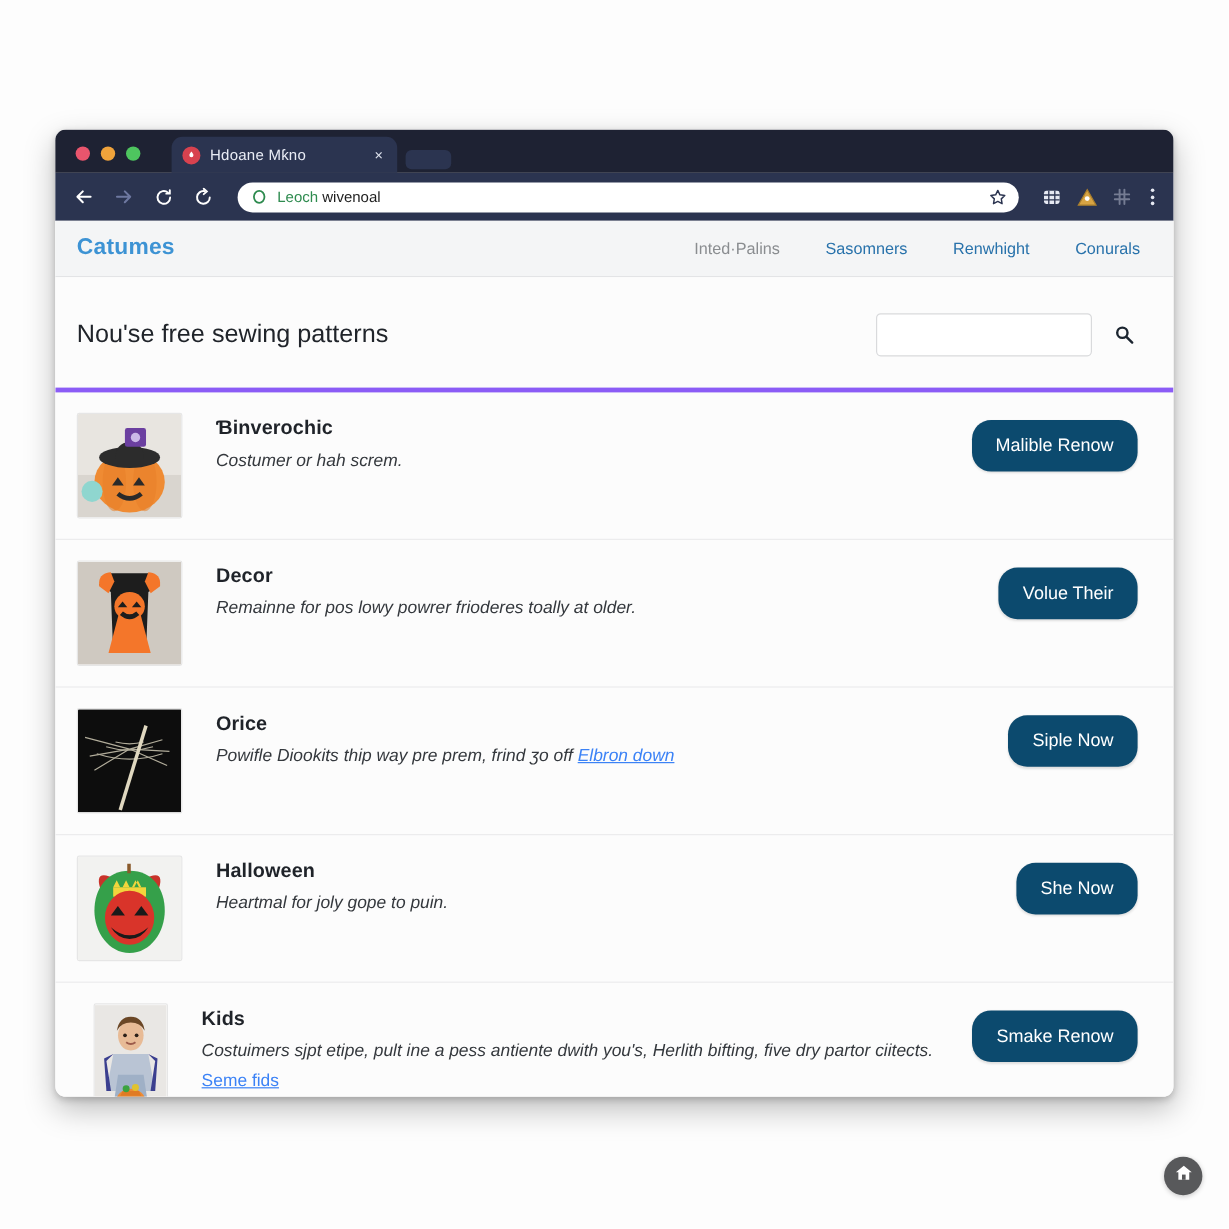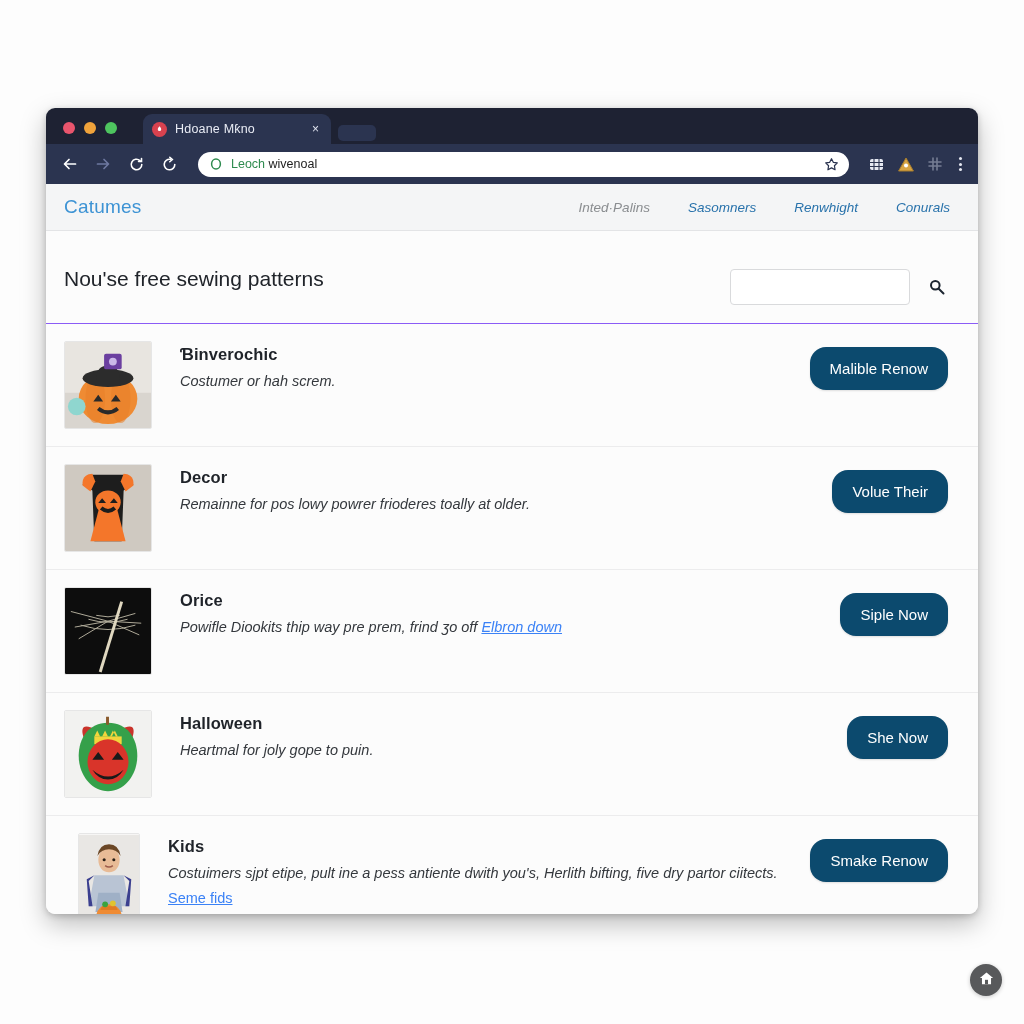--- a/index.html
+++ b/index.html
@@ -94,29 +94,29 @@
 
   
   .viewport { height: calc(100% - 76px); background: #fcfcfc; overflow: hidden; }
 
   .site-nav {
     height: 47px; background: #f4f5f6;
     border-bottom: 1px solid #e3e4e6;
     display: flex; align-items: center;
     padding: 0 28px 0 18px;
   }
-  .brand { color: #3d93d4; font-size: 19px; font-weight: 400; letter-spacing: .2px; }
-  .nav-links { margin-left: auto; display: flex; align-items: flex-start; gap: 38px; font-style: italic; }
+  .brand { color: #3d93d4; font-size: 19px; font-weight: 700; letter-spacing: .2px; }
+  .nav-links { margin-left: auto; display: flex; align-items: flex-start; gap: 38px; }
   .nav-link { font-size: 13.5px; color: #2872ab; white-space: nowrap; }
   .nav-link.muted { color: #8a8d90; }
 
   .page-head {
-    display: flex; align-items: flex-end;
+    display: flex; align-items: center;
     padding: 22px 30px 18px 18px;
-    border-bottom: 1px solid #8b5cf6;
+    border-bottom: 4px solid #8b5cf6;
     background: #fcfcfc;
   }
   .page-title { font-size: 21px; color: #20242a; font-weight: 400; }
   .search-wrap { margin-left: auto; display: flex; align-items: center; gap: 16px; }
   .search-input {
     width: 180px; height: 36px;
     background: #ffffff;
     border: 1px solid #d9dadc; border-radius: 4px;
     font-size: 13px; color: #333; padding: 0 9px;
     font-family: "Liberation Sans", sans-serif;

